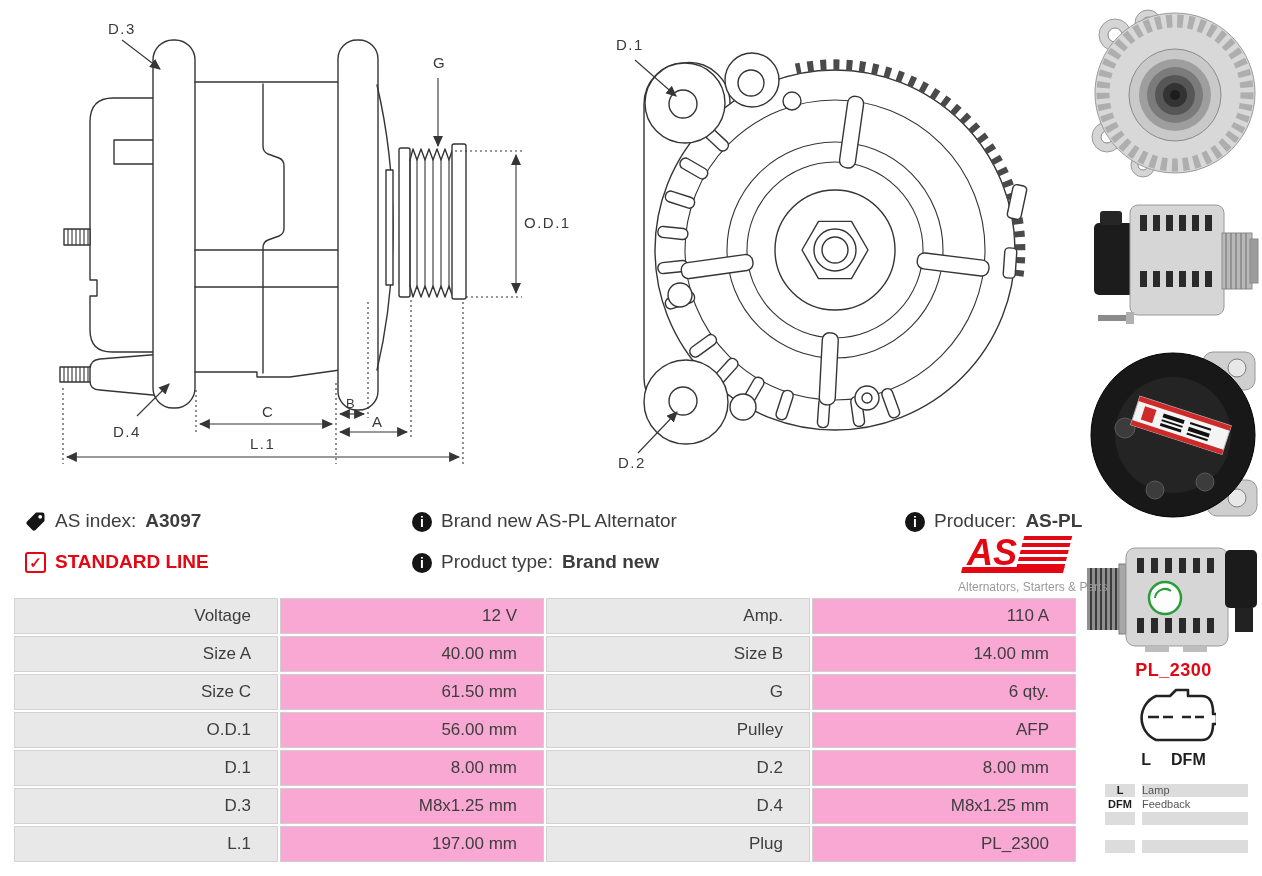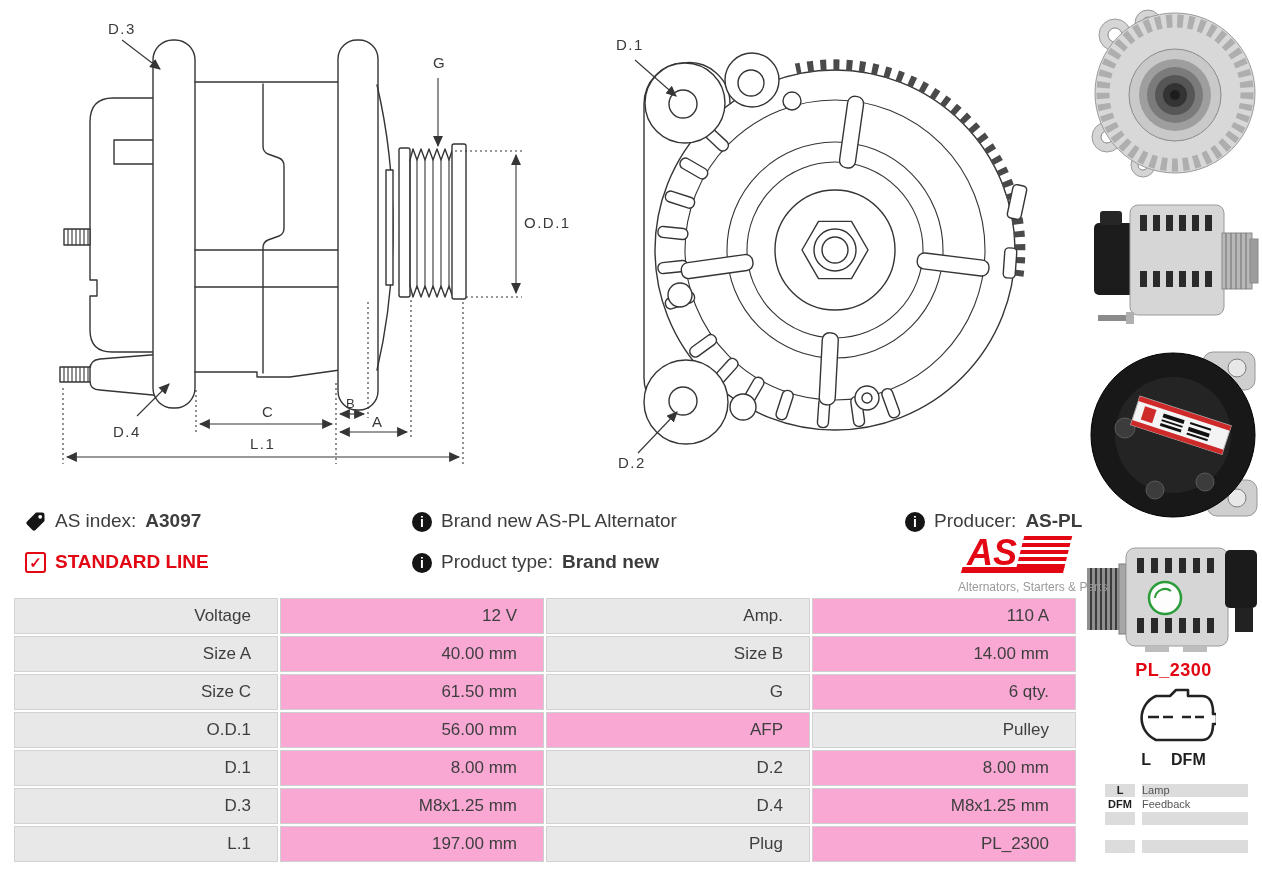--- a/index.html
+++ b/index.html
@@ -336,22 +336,22 @@
   <div class="cell lab">Size B</div>
   <div class="cell val">14.00 mm</div>
 
   <div class="cell lab">Size C</div>
   <div class="cell val">61.50 mm</div>
   <div class="cell lab">G</div>
   <div class="cell val">6 qty.</div>
 
   <div class="cell lab">O.D.1</div>
   <div class="cell val">56.00 mm</div>
+  <div class="cell lab">Pulley</div>
   <div class="cell val">AFP</div>
-  <div class="cell lab">Pulley</div>
 
   <div class="cell lab">D.1</div>
   <div class="cell val">8.00 mm</div>
   <div class="cell lab">D.2</div>
   <div class="cell val">8.00 mm</div>
 
   <div class="cell lab">D.3</div>
   <div class="cell val">M8x1.25 mm</div>
   <div class="cell lab">D.4</div>
   <div class="cell val">M8x1.25 mm</div>

